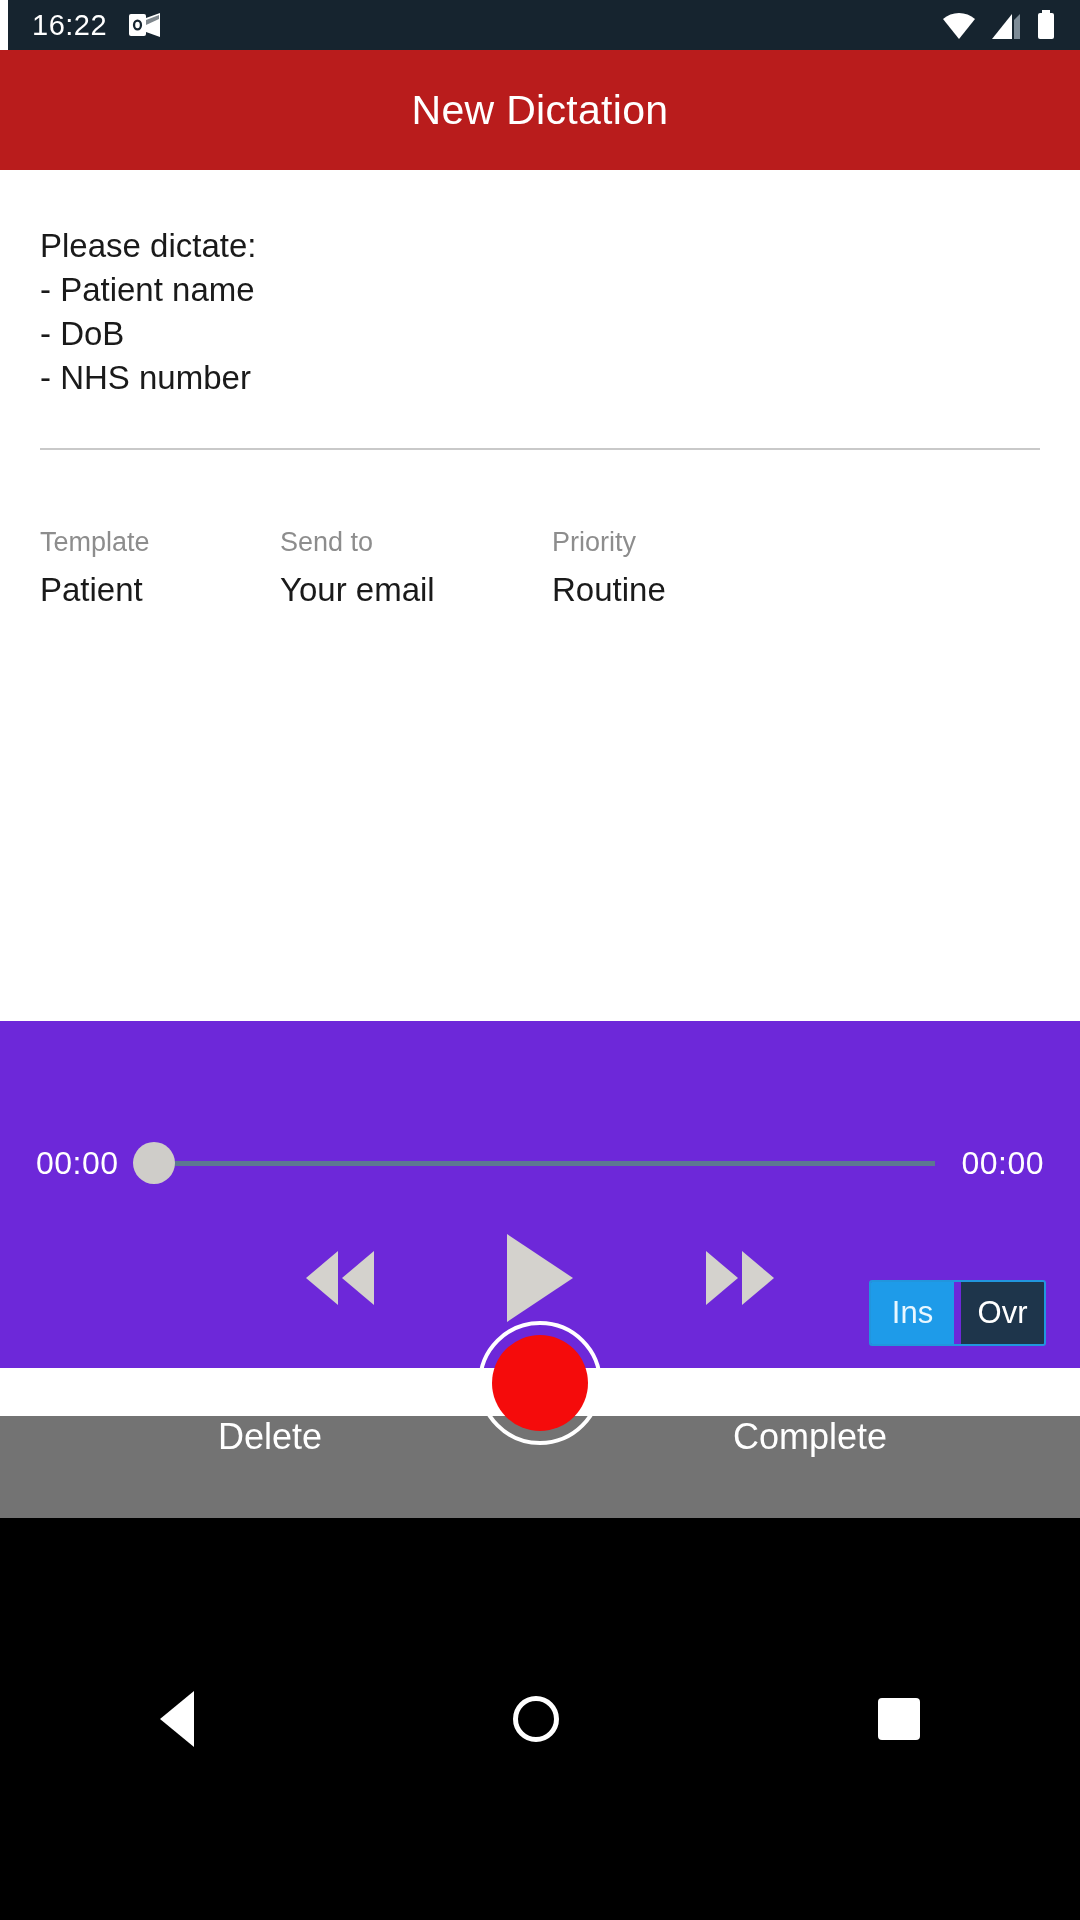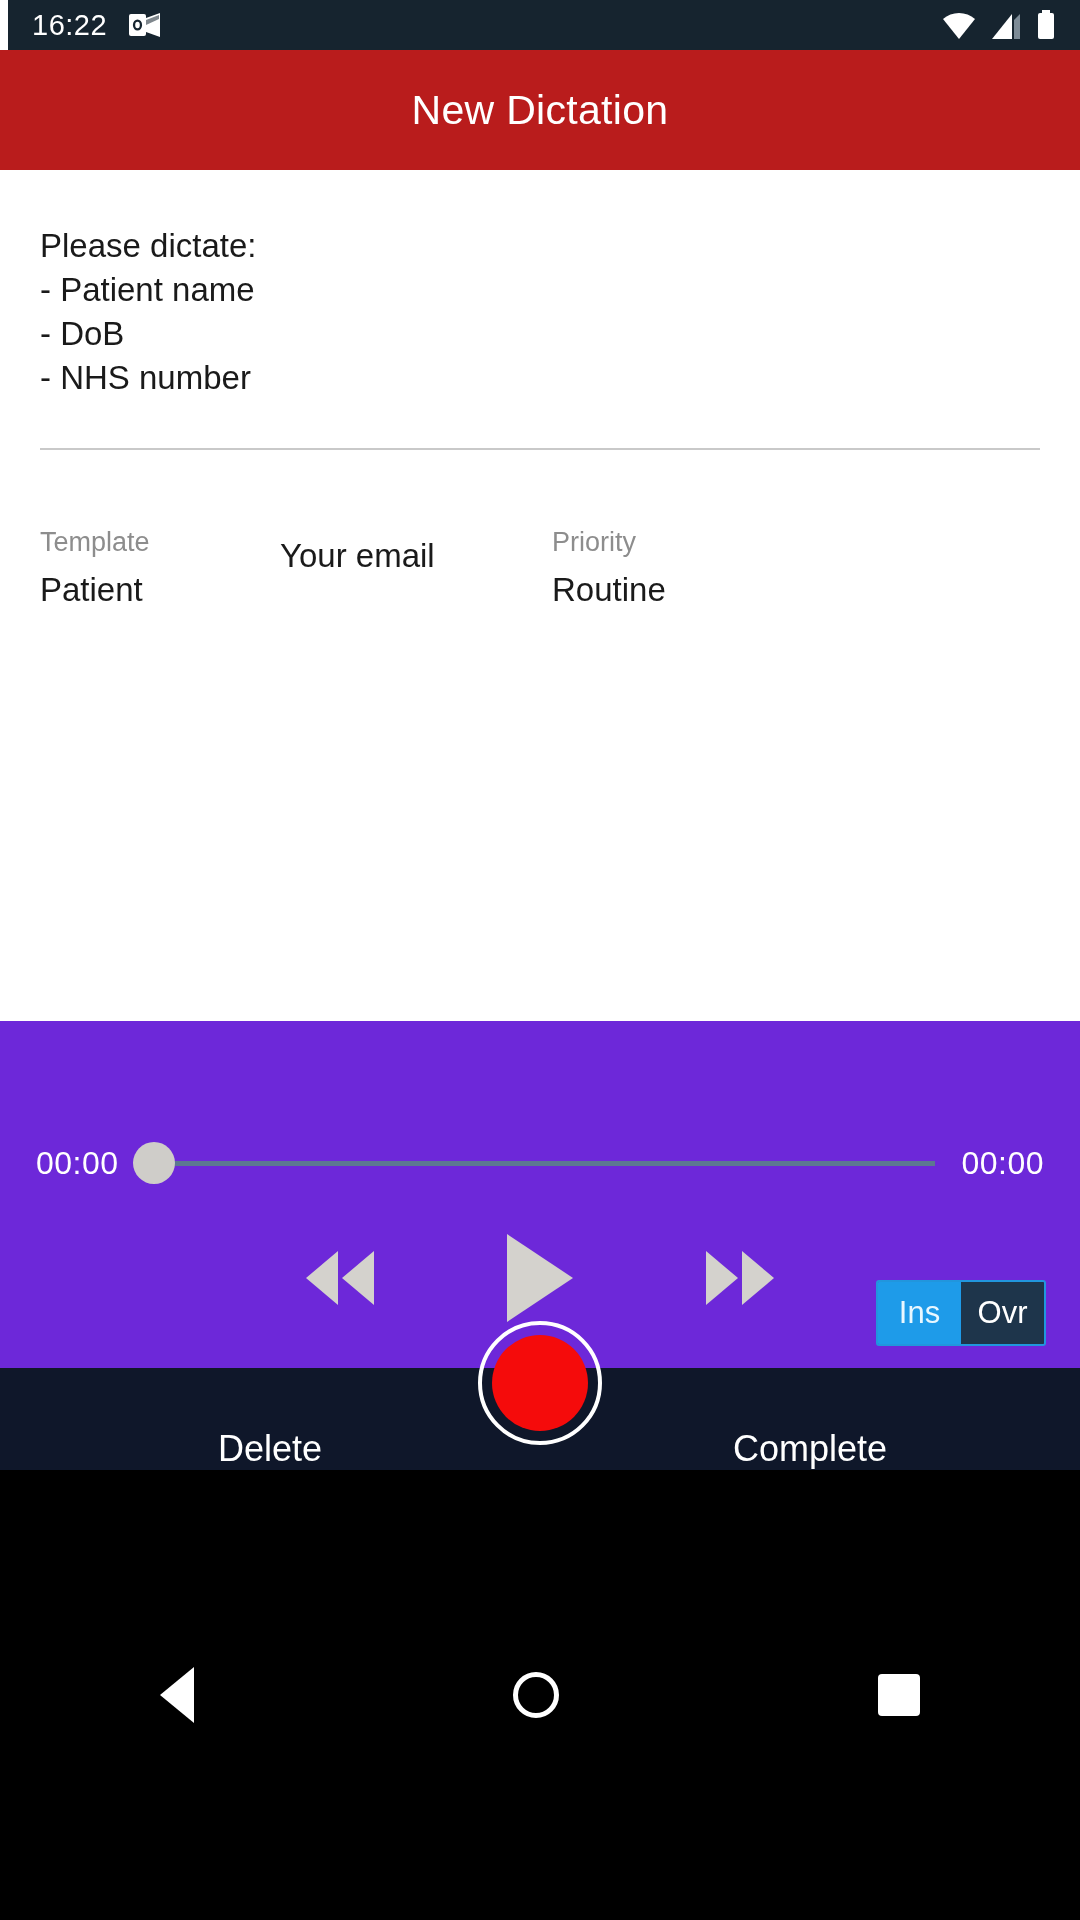--- a/index.html
+++ b/index.html
@@ -123,26 +123,26 @@
   
   .insovr {
     position:absolute; right:34px; bottom:22px;
     display:flex; border:2px solid #2196dd; border-radius:3px; overflow:hidden;
   }
   .seg {
     width:83px; height:62px; display:flex; align-items:center; justify-content:center;
     font-size:31px; font-weight:400;
   }
   .seg.on  { background:#1e9be9; color:#e8f7ff; }
-  .seg.off { background:#1e354b; color:#ffffff; }
+  .seg.off { background:#1e354b; color:#ffffff;margin-left:7px; }
 
   
   .actions {
-    flex:0 0 102px; height:102px; background:#0f172a;
-    display:flex; align-items:flex-end;
+    flex:0 0 102px; height:102px; background:#737373;
+    display:flex; align-items:flex-start;margin-top:48px;
   }
   .action-btn {
     flex:1 1 50%; display:flex; align-items:center; justify-content:center;
     color:#ffffff; font-size:36px; font-weight:400;
   }
 
   
   .navbar {
     flex:1 1 auto; background:#000000;
     display:flex; align-items:center; justify-content:space-around;
@@ -203,20 +203,21 @@
     </div>
 
     <div class="divider"></div>
 
     <div class="meta-row">
       <div class="meta-col c0">
         <div class="meta-label">Template</div>
         <div class="meta-value">Patient</div>
       </div>
       <div class="meta-col c1">
+        <div class="meta-label">Send to</div>
         <div class="meta-value">Your email</div>
       </div>
       <div class="meta-col c2">
         <div class="meta-label">Priority</div>
         <div class="meta-value">Routine</div>
       </div>
     </div>
   </div>
 
   <div class="player">

